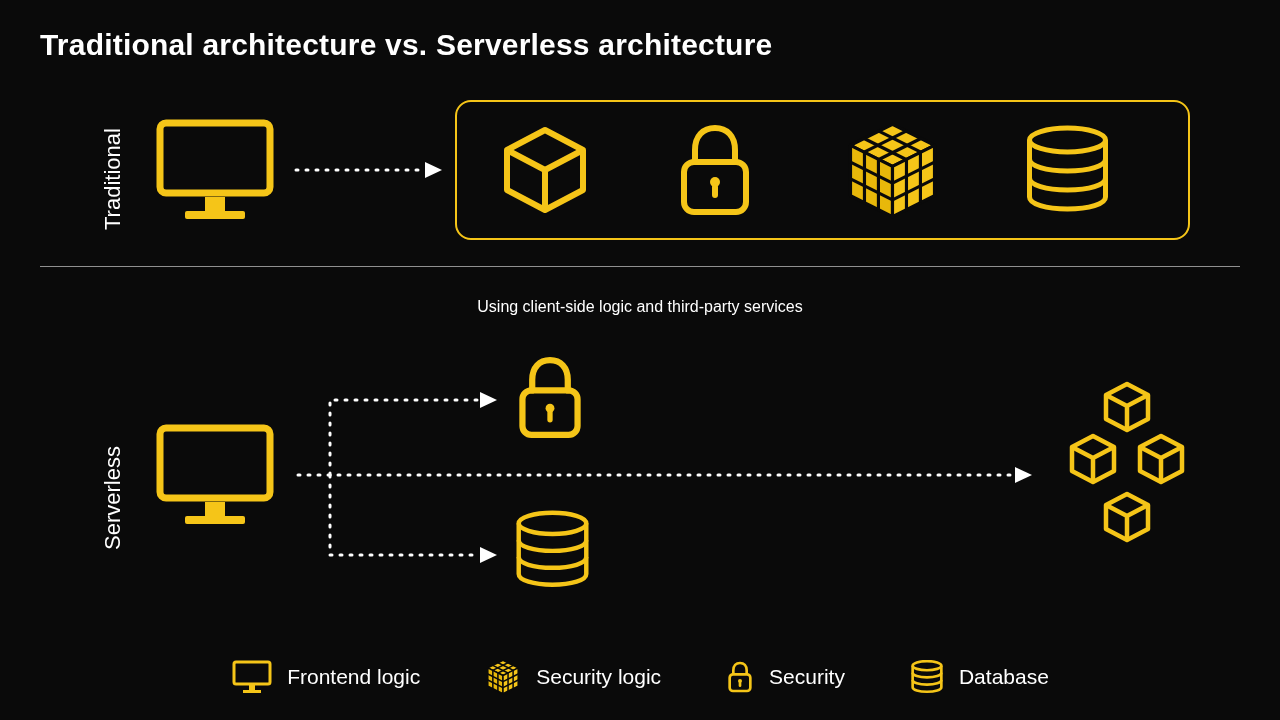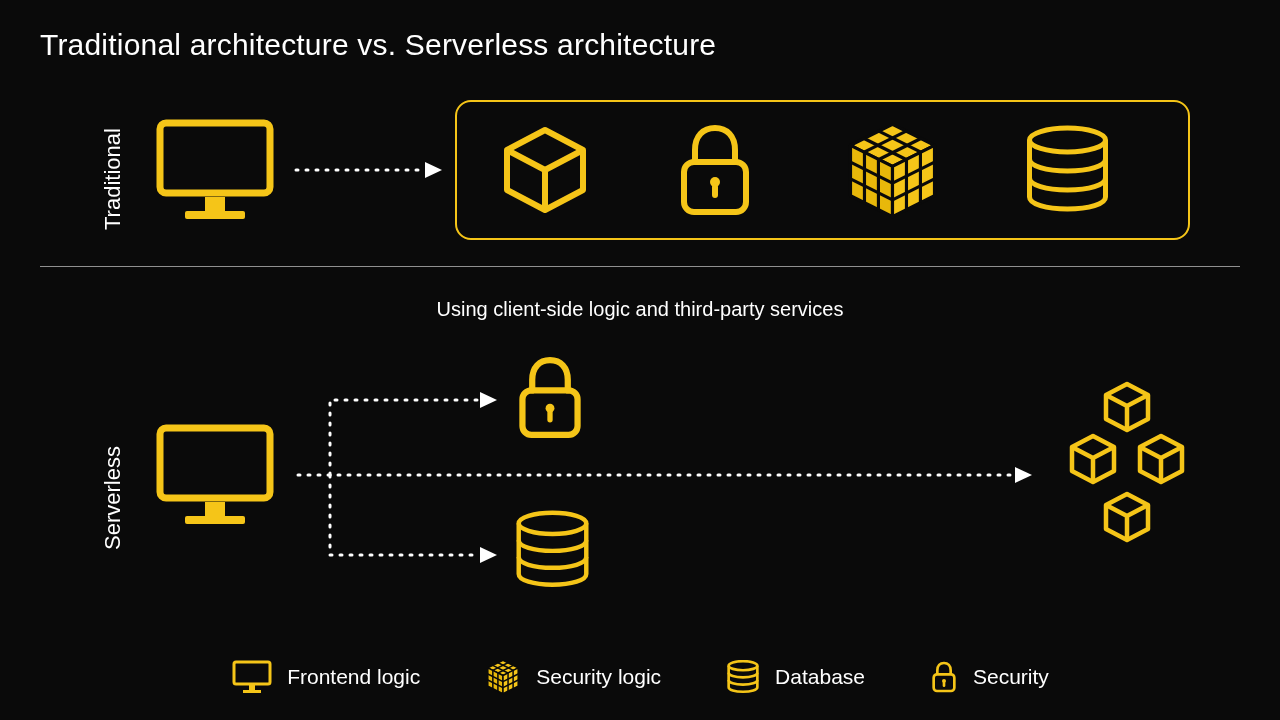--- a/index.html
+++ b/index.html
@@ -10,21 +10,21 @@
     color: #fff;
     font-family: -apple-system, BlinkMacSystemFont, "Segoe UI", Helvetica, Arial, sans-serif;
     overflow: hidden;
     position: relative;
   }
   .title {
     position: absolute;
     left: 40px;
     top: 28px;
     font-size: 30px;
-    font-weight: 400;
+    font-weight: 700;
     letter-spacing: 0.2px;
     text-align: center;
   }
   .vlabel {
     position: absolute;
     writing-mode: vertical-rl;
     transform: rotate(180deg);
     font-size: 22px;
     font-weight: 400;
     color: #fff;
@@ -35,21 +35,21 @@
     right: 40px;
     top: 266px;
     height: 1px;
     background: rgba(255,255,255,0.55);
   }
   .subtitle {
     position: absolute;
     left: 0; right: 0;
     top: 298px;
     text-align: center;
-    font-size: 20px;
+    font-size: 16px;
     font-weight: 400;
   }
   .box {
     position: absolute;
     border: 2px solid #f5c518;
     border-radius: 16px;
   }
   .legend {
     position: absolute;
     left: 0; right: 0;
@@ -219,30 +219,30 @@
           <line x1="36.6" y1="39.3" x2="36.6" y2="87.3"></line>
         <line x1="90" y1="42" x2="50" y2="62"></line>
           <line x1="90" y1="58" x2="50" y2="78"></line>
         <line x1="76.6" y1="32.6" x2="76.6" y2="80.6"></line>
           <line x1="63.3" y1="39.3" x2="63.3" y2="87.3"></line>
       </g>
     </svg>
     <span>Security logic</span>
   </div>
   <div class="legend-item">
+    <svg width="30" height="36" viewBox="0 0 90 100">
+      <path d="M25 42 L25 30 C25 16 33 8 45 8 C57 8 65 16 65 30 L65 42" fill="none" stroke="#f5c518" stroke-width="8"></path>
+      <rect x="14" y="42" width="62" height="50" rx="10" fill="none" stroke="#f5c518" stroke-width="8"></rect>
+      <circle cx="45" cy="62" r="6" fill="#f5c518"></circle>
+      <rect x="41" y="64" width="8" height="16" rx="4" fill="#f5c518"></rect>
+    </svg>
+    <span>Security</span>
+  </div>
+  <div class="legend-item">
     <svg width="36" height="34" viewBox="0 0 95 90">
       <ellipse cx="47.5" cy="15" rx="38" ry="12" fill="none" stroke="#f5c518" stroke-width="7"></ellipse>
       <path d="M9.5 15 L9.5 72 C9.5 79 26 84 47.5 84 C69 84 85.5 79 85.5 72 L85.5 15" fill="none" stroke="#f5c518" stroke-width="7"></path>
       <path d="M9.5 34 C9.5 41 26 46 47.5 46 C69 46 85.5 41 85.5 34" fill="none" stroke="#f5c518" stroke-width="7"></path>
       <path d="M9.5 53 C9.5 60 26 65 47.5 65 C69 65 85.5 60 85.5 53" fill="none" stroke="#f5c518" stroke-width="7"></path>
     </svg>
     <span>Database</span>
   </div>
-  <div class="legend-item">
-    <svg width="30" height="36" viewBox="0 0 90 100">
-      <path d="M25 42 L25 30 C25 16 33 8 45 8 C57 8 65 16 65 30 L65 42" fill="none" stroke="#f5c518" stroke-width="8"></path>
-      <rect x="14" y="42" width="62" height="50" rx="10" fill="none" stroke="#f5c518" stroke-width="8"></rect>
-      <circle cx="45" cy="62" r="6" fill="#f5c518"></circle>
-      <rect x="41" y="64" width="8" height="16" rx="4" fill="#f5c518"></rect>
-    </svg>
-    <span>Security</span>
-  </div>
 </div>
 
 </body></html>

